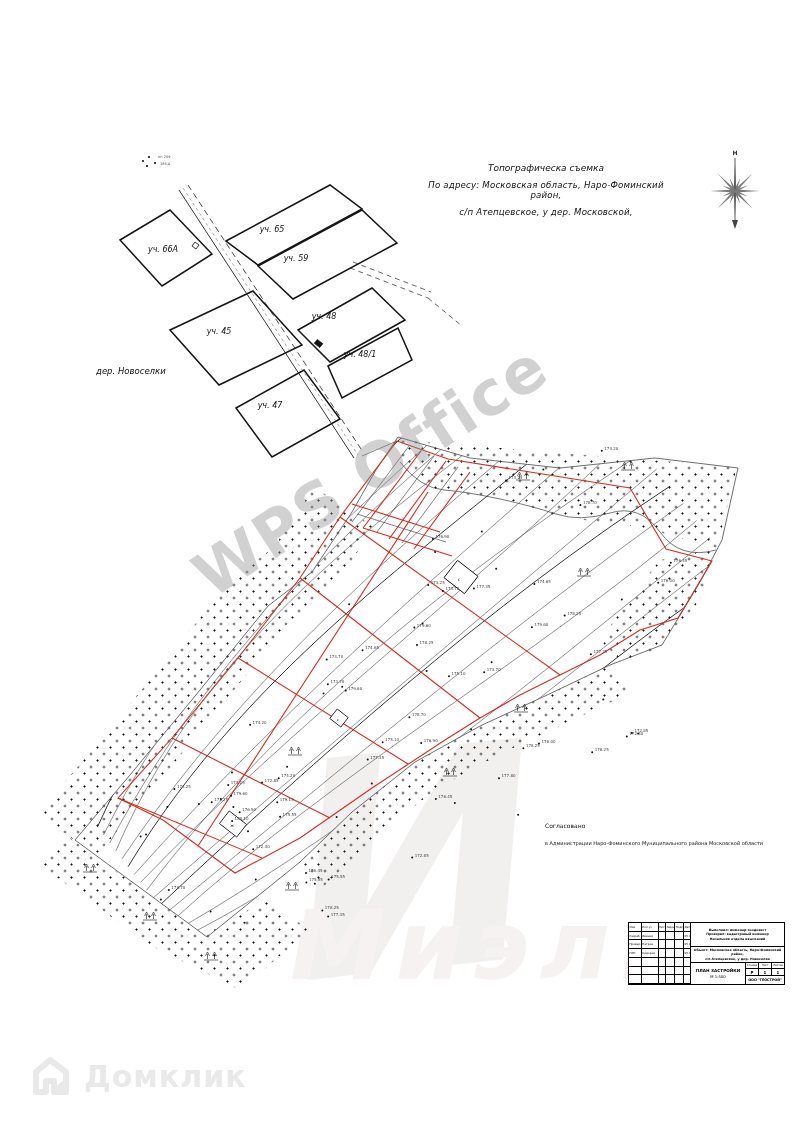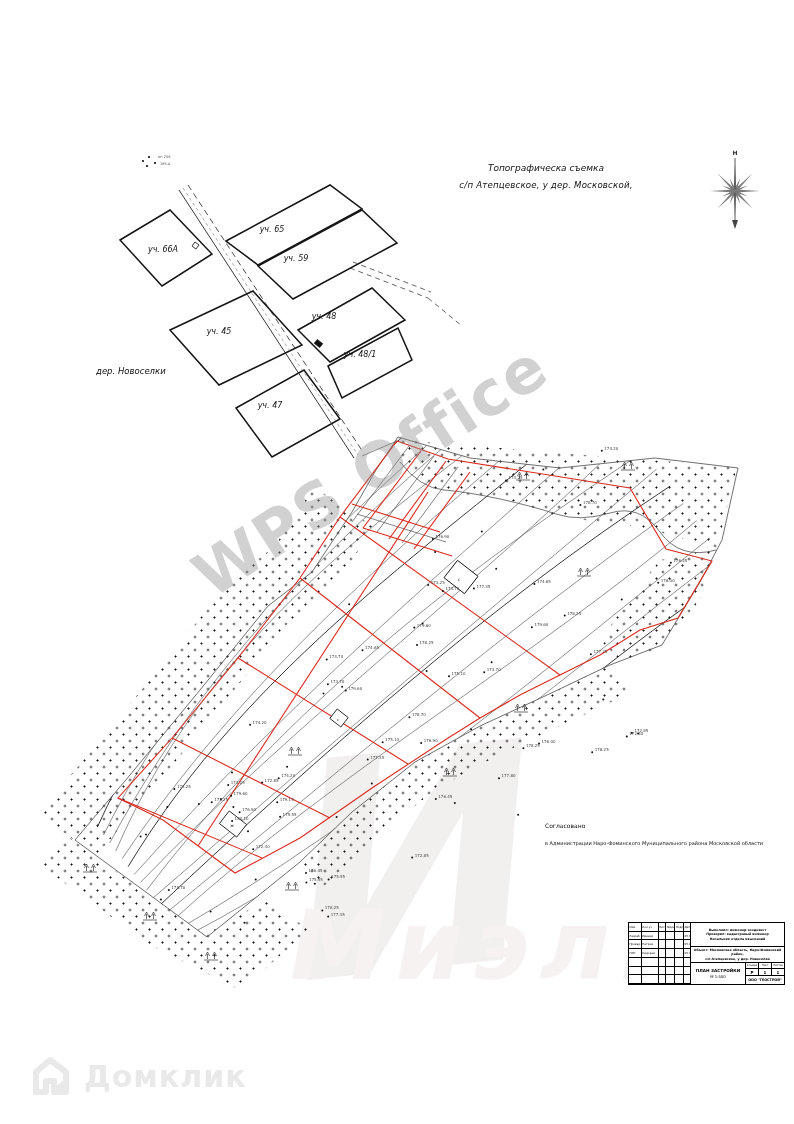--- a/index.html
+++ b/index.html
@@ -359,20 +359,21 @@
         <path d="M-7,0 L7,0 M-3.5,-1 L-3.5,-6 M3.5,-1 L3.5,-6 M-5.5,-4 L-3.5,-8 L-1.5,-4 M1.5,-4 L3.5,-8 L5.5,-4" transform="translate(150,920)" stroke="#111" stroke-width="0.6" fill="none"></path>
         <path d="M-7,0 L7,0 M-3.5,-1 L-3.5,-6 M3.5,-1 L3.5,-6 M-5.5,-4 L-3.5,-8 L-1.5,-4 M1.5,-4 L3.5,-8 L5.5,-4" transform="translate(211,960)" stroke="#111" stroke-width="0.6" fill="none"></path>
         <path d="M-7,0 L7,0 M-3.5,-1 L-3.5,-6 M3.5,-1 L3.5,-6 M-5.5,-4 L-3.5,-8 L-1.5,-4 M1.5,-4 L3.5,-8 L5.5,-4" transform="translate(292,890)" stroke="#111" stroke-width="0.6" fill="none"></path>
       </g>
   </svg>
 
   <div class="abs" id="wm-wps">WPS Office</div>
 
   <div class="abs" id="doc-title">
     <div class="t1">Топографическа съемка</div>
+    <div class="t2">По адресу: Московская область, Наро-Фоминский район,</div>
     <div class="t3">с/п Атепцевское, у дер. Московской,</div>
   </div>
 
   <div class="abs" id="approval">
     <div class="a1">Согласовано</div>
     <div class="a2">в Администрации Наро-Фоминского Муниципального района Московской области</div>
   </div>
 
   <div class="abs" id="stamp">
     <div class="lt">

